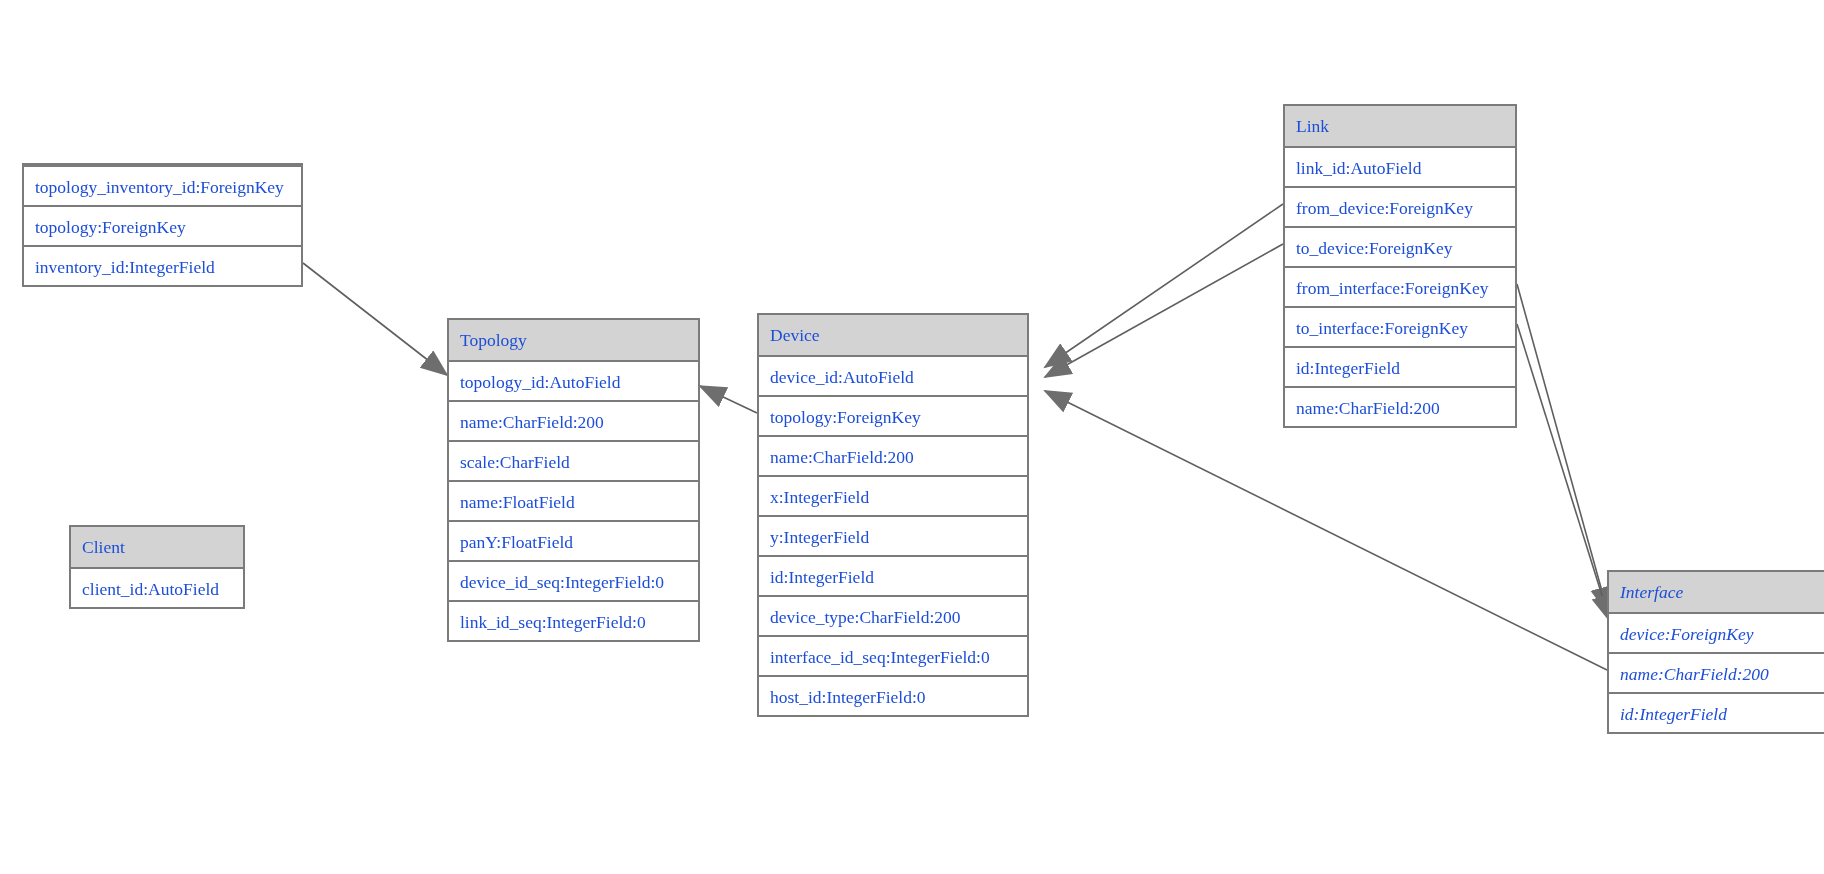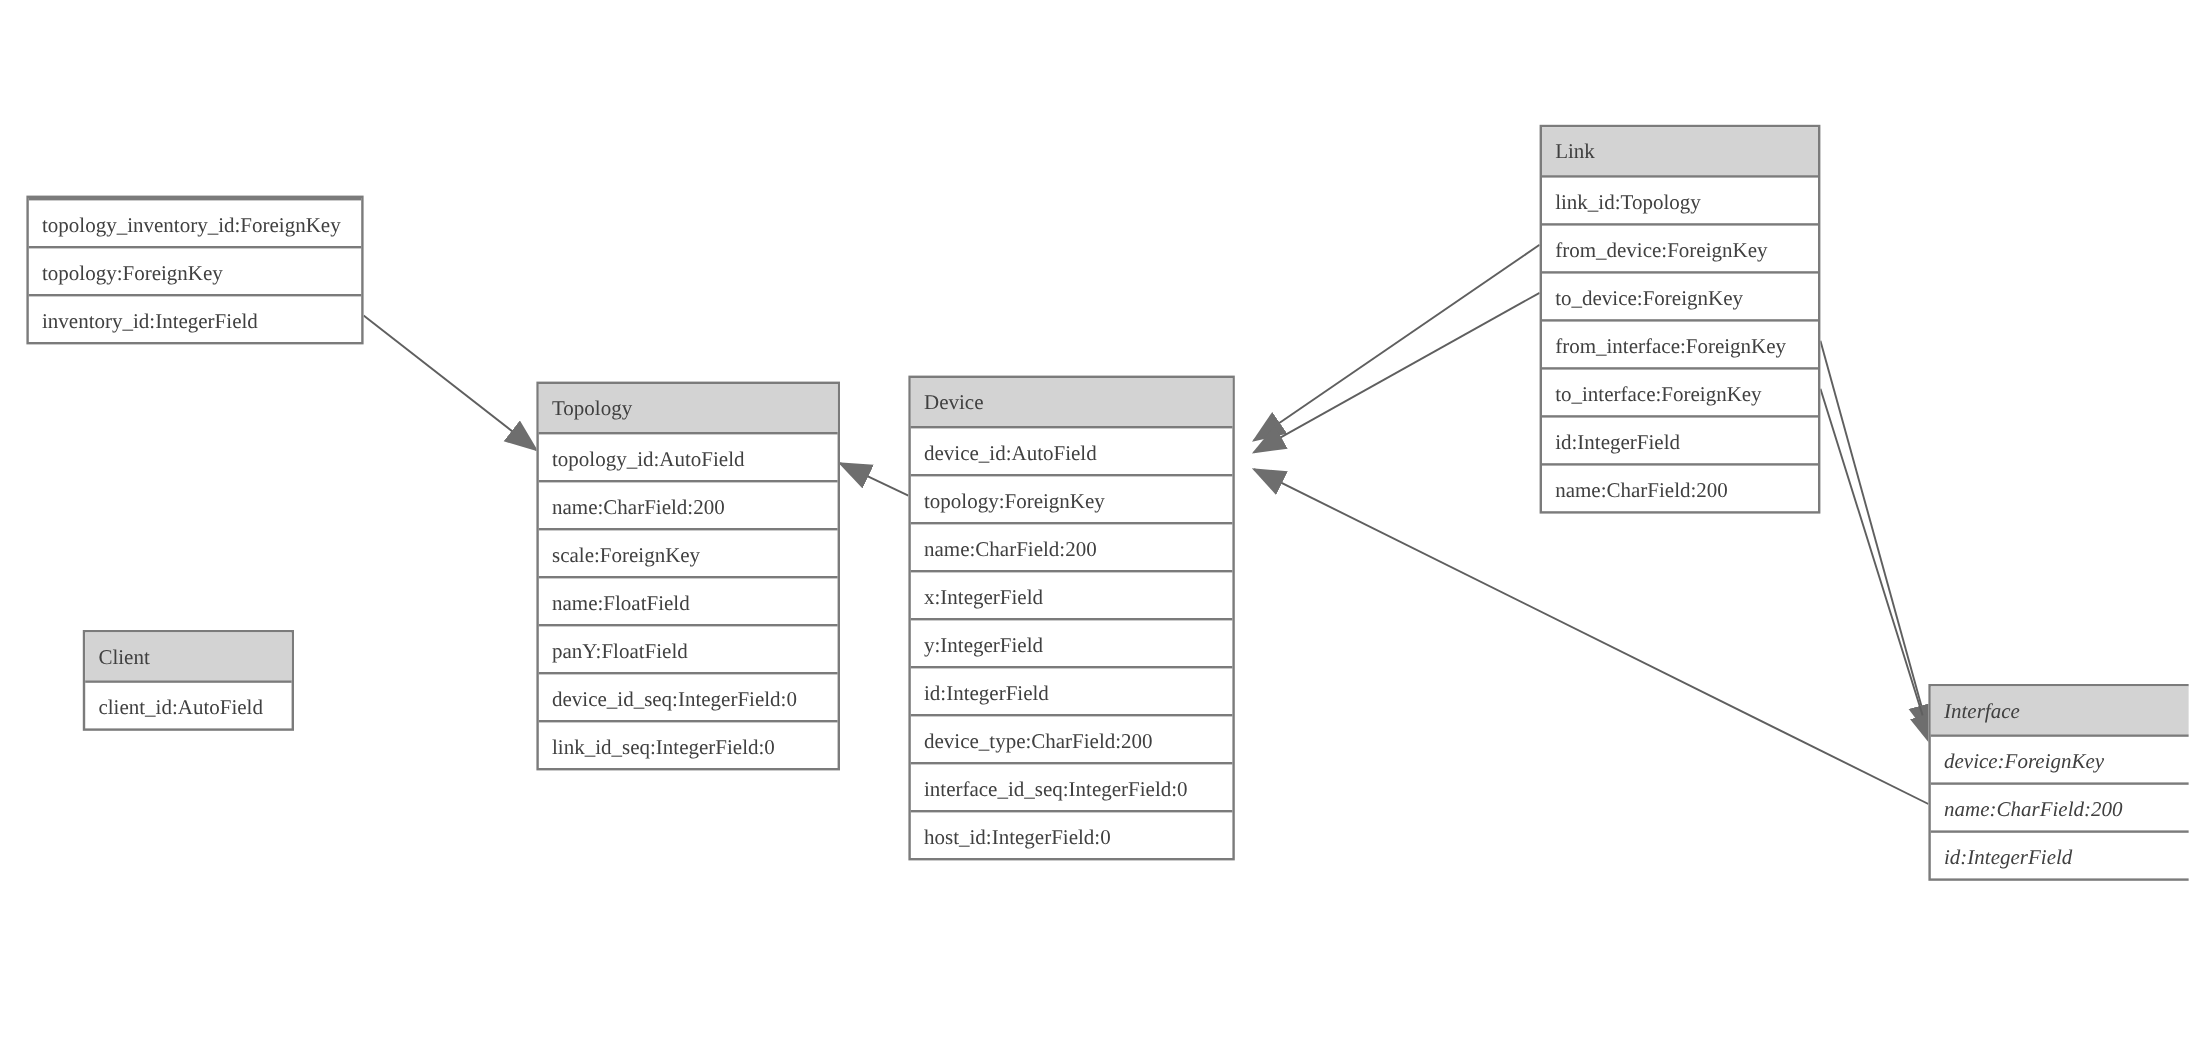--- a/index.html
+++ b/index.html
@@ -10,21 +10,21 @@
     background: #ffffff;
     font-family: "Liberation Serif", "DejaVu Serif", serif;
     overflow: hidden;
   }
   svg.wires { position: absolute; left: 0; top: 0; width: 1824px; height: 874px; }
   .entity {
     position: absolute;
     background: #ffffff;
     border: 2px solid #7b7b7b;
     box-sizing: border-box;
-    color: #404040;
+    color: #1d4ed8;
     font-size: 17.5px;
   }
   .ehead {
     height: 40px;
     line-height: 40px;
     padding-left: 11px;
     background: #d3d3d3;
     box-sizing: border-box;
     white-space: nowrap;
     overflow: hidden;
@@ -62,21 +62,21 @@
   <div class="entity" style="left:22px; top:163px; width:281px;">
     <div class="erow">topology_inventory_id:ForeignKey</div>
     <div class="erow">topology:ForeignKey</div>
     <div class="erow">inventory_id:IntegerField</div>
   </div>
 
   <div class="entity" style="left:447px; top:318px; width:253px;">
     <div class="ehead">Topology</div>
     <div class="erow">topology_id:AutoField</div>
     <div class="erow">name:CharField:200</div>
-    <div class="erow">scale:ForeignKey</div>
+    <div class="erow">scale:CharField</div>
     <div class="erow">name:FloatField</div>
     <div class="erow">panY:FloatField</div>
     <div class="erow">device_id_seq:IntegerField:0</div>
     <div class="erow">link_id_seq:IntegerField:0</div>
   </div>
 
   <div class="entity" style="left:69px; top:525px; width:176px;">
     <div class="ehead">Client</div>
     <div class="erow">client_id:AutoField</div>
   </div>
@@ -89,21 +89,21 @@
     <div class="erow">x:IntegerField</div>
     <div class="erow">y:IntegerField</div>
     <div class="erow">id:IntegerField</div>
     <div class="erow">device_type:CharField:200</div>
     <div class="erow">interface_id_seq:IntegerField:0</div>
     <div class="erow">host_id:IntegerField:0</div>
   </div>
 
   <div class="entity" style="left:1283px; top:104px; width:234px;">
     <div class="ehead">Link</div>
-    <div class="erow">link_id:Topology</div>
+    <div class="erow">link_id:AutoField</div>
     <div class="erow">from_device:ForeignKey</div>
     <div class="erow">to_device:ForeignKey</div>
     <div class="erow">from_interface:ForeignKey</div>
     <div class="erow">to_interface:ForeignKey</div>
     <div class="erow">id:IntegerField</div>
     <div class="erow">name:CharField:200</div>
   </div>
 
   <div class="entity" style="left:1607px; top:570px; width:232px;font-style:italic;">
     <div class="ehead">Interface</div>

